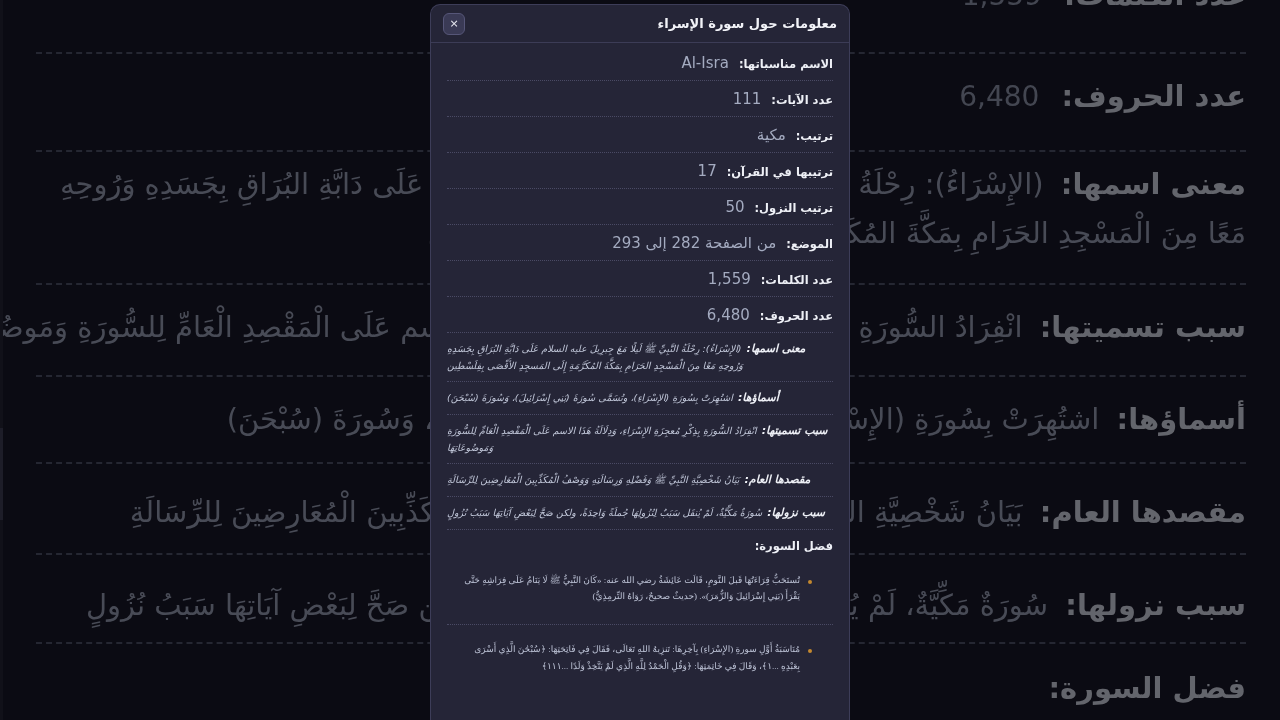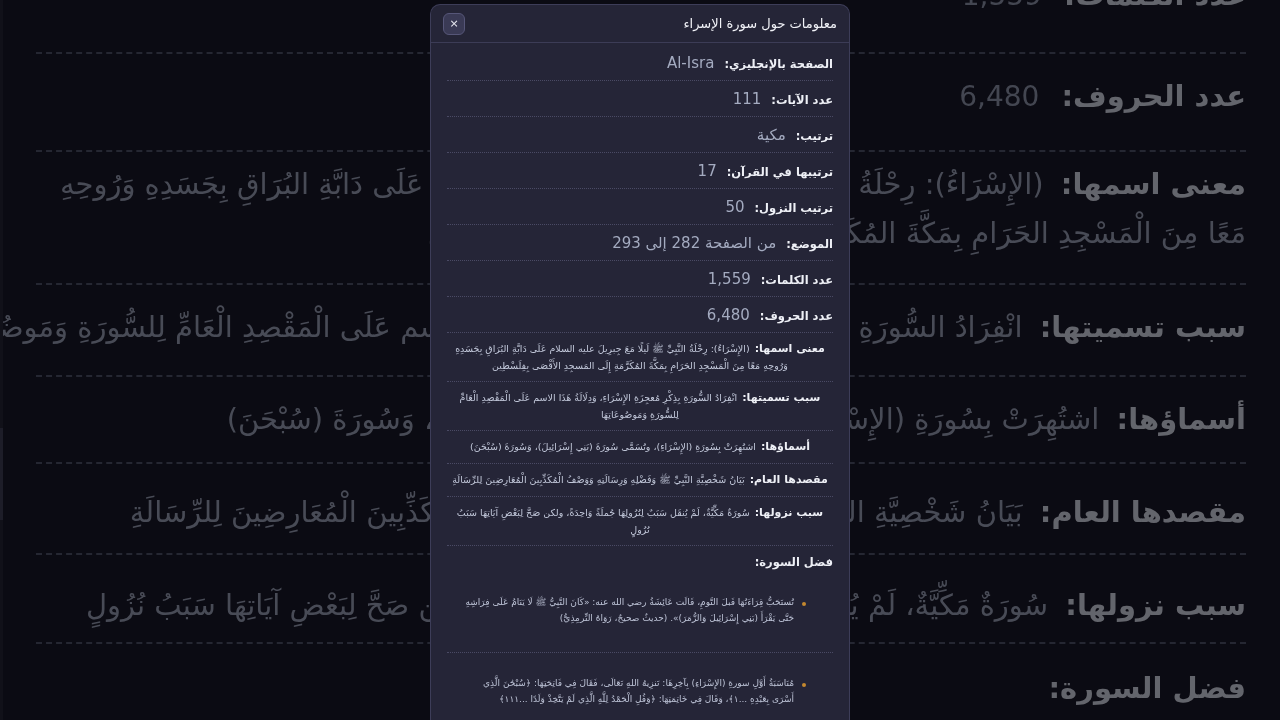--- a/index.html
+++ b/index.html
@@ -40,44 +40,44 @@
   .modal {
     position:absolute; left:430px; top:4px; width:420px; height:716px;
     box-sizing:border-box; direction:rtl;
     background:#252537; border:1px solid #3d3d58; border-bottom:none;
     border-radius:10px 10px 0 0; overflow:hidden;
   }
   .modal-header {
     height:37px; display:flex; align-items:center; justify-content:space-between;
     padding:0 12px; border-bottom:1px solid #3c3c56;
   }
-  .modal-title { font-size:13px; font-weight:normal; color:#f2f3f8; }
+  .modal-title { font-size:13px; font-weight:bold; color:#f2f3f8; }
   .close-btn {
     width:22px; height:22px; border-radius:6px; background:#3a3a55;
     border:1px solid #565678; color:#e9eaf2; font-size:11px; line-height:1;
     display:flex; align-items:center; justify-content:center; cursor:pointer;
     font-family:"DejaVu Sans", sans-serif; padding:0;
   }
   .modal-body { padding:2px 16px 8px; }
 
   .irow {
     display:flex; align-items:baseline; gap:10px;
     padding:8.5px 0; border-bottom:1px dotted #4a4a64;
   }
   .irow .lbl { font-size:11.5px; font-weight:bold; color:#eef0f6; }
   .irow .val { font-size:15px; color:#a4abc0; }
 
   .drow {
     padding:7px 0; border-bottom:1px dotted #4a4a64;
-    font-size:9.5px; line-height:1.65; color:#c2c8da; text-align:center;
+    font-size:9.5px; line-height:1.65; color:#c2c8da; text-align:left;font-style:italic;
   }
   .drow b { font-size:11px; color:#eef0f6; margin-left:5px; }
 
   .section-title { padding:9px 0 3px; font-size:11.5px; font-weight:bold; color:#eef0f6; }
-  .bullets { list-style:none; margin:18px; padding:0 8px 4px 0; }
+  .bullets { list-style:none; margin:12px; padding:0 8px 4px 0;font-family:Liberation Serif, serif; }
   .bullets li {
     position:relative; padding:4px 13px 4px 0;
     font-size:9px; line-height:1.8; color:#bcc2d5; text-align:right;
   }
   .bullets li::before {
     content:""; position:absolute; right:1px; top:12px;
     width:4px; height:4px; border-radius:50%; background:#c4882f;
   }
   .sec-sep { border-bottom:1px dotted #4a4a64; margin:2px 0 0; }
 </style>
@@ -147,21 +147,21 @@
       <button class="close-btn">
         <span>×</span>
       </button>
     </div>
 
     <div class="modal-body">
 
       <div>
 
           <div class="irow">
-            <span class="lbl">الصفحة بالإنجليزي:</span>
+            <span class="lbl">الاسم مناسباتها:</span>
             <span class="val">Al-Isra</span>
           </div>
 
           <div class="irow">
             <span class="lbl">عدد الآيات:</span>
             <span class="val">111</span>
           </div>
 
           <div class="irow">
             <span class="lbl">ترتيب:</span>
@@ -194,25 +194,25 @@
           </div>
         </div>
 
       <div>
 
           <div class="drow">
             <b>معنى اسمها:</b><span>(الإِسْرَاءُ): رِحْلَةُ النَّبِيِّ ﷺ لَيلًا مَعَ جِبرِيلَ عليه السلام عَلَى دَابَّةِ البُرَاقِ بِجَسَدِهِ وَرُوحِهِ مَعًا مِنَ الْمَسْجِدِ الحَرَامِ بِمَكَّةَ المُكَرَّمَةِ إِلَى المَسجِدِ الأَقْصَى بِفِلَسْطِين</span>
           </div>
 
           <div class="drow">
+            <b>أسماؤها:</b><span>اشتُهِرَتْ بِسُورَةِ (الإِسْرَاءِ)، وتُسَمَّى سُورَةَ (بَنِي إِسْرَائِيلَ)، وَسُورَةَ (سُبْحَنَ)</span>
+          </div>
+
+          <div class="drow">
             <b>سبب تسميتها:</b><span>انْفِرَادُ السُّورَةِ بِذِكْرِ مُعجِزَةِ الإِسْرَاءِ، وَدِلَالَةُ هَذَا الاسم عَلَى الْمَقْصِدِ الْعَامِّ لِلسُّورَةِ وَمَوضُوعَاتِهَا</span>
-          </div>
-
-          <div class="drow">
-            <b>أسماؤها:</b><span>اشتُهِرَتْ بِسُورَةِ (الإِسْرَاءِ)، وتُسَمَّى سُورَةَ (بَنِي إِسْرَائِيلَ)، وَسُورَةَ (سُبْحَنَ)</span>
           </div>
 
           <div class="drow">
             <b>مقصدها العام:</b><span>بَيَانُ شَخْصِيَّةِ النَّبِيِّ ﷺ وَفَضْلِهِ وَرِسَالَتِهِ وَوَصْفُ الْمُكَذِّبِينَ الْمُعَارِضِينَ لِلرِّسَالَةِ</span>
           </div>
 
           <div class="drow">
             <b>سبب نزولها:</b><span>سُورَةٌ مَكِّيَّةٌ، لَمْ يُنقَل سَبَبٌ لِنُزُولِهَا جُملَةً وَاحِدَةً، ولكن صَحَّ لِبَعْضِ آيَاتِهَا سَبَبُ نُزُولٍ</span>
           </div>
         </div>

